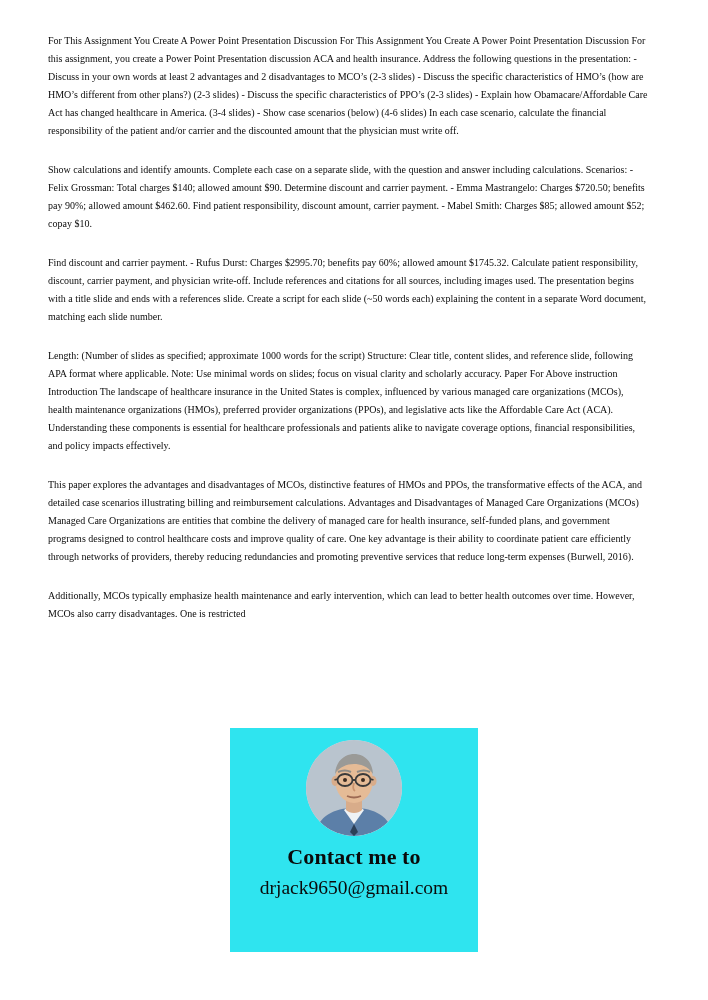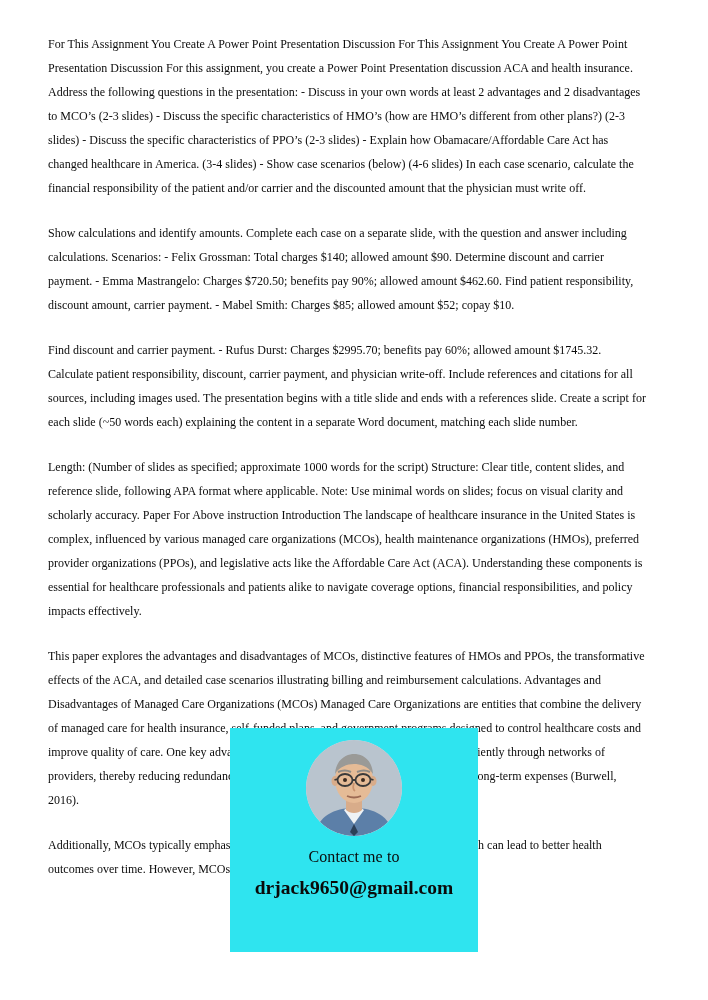--- a/index.html
+++ b/index.html
@@ -23,22 +23,22 @@
     height: 1000px;
     background: #ffffff;
   }
   .doc-body {
     position: absolute;
     left: 48px;
     top: 32px;
     width: 612px;
   }
   .para {
-    font-size: 12px;
-    line-height: 24px;
+    font-size: 10px;
+    line-height: 18px;
     text-align: left;
     margin: 0 12px 21px 0;
     color: #0b0b0b;
     font-family: "Liberation Serif", serif;
   }
   .para:last-child {
     margin-bottom: 0;
   }
   
   .contact-card {
@@ -66,30 +66,30 @@
   .avatar svg {
     display: block;
   }
   .contact-lines {
     margin-top: 8px;
     text-align: center;
     width: 100%;
     font-family: "Liberation Serif", serif;
   }
   .contact-line {
-    font-size: 16px;
-    font-weight: normal;
+    font-size: 22px;
+    font-weight: bold;
     line-height: 25px;
     color: #0a0a0a;
     letter-spacing: 0.1px;
   }
   .contact-email {
     margin-top: 7px;
     font-size: 19.5px;
-    font-weight: bold;
+    font-weight: normal;
     line-height: 24px;
     color: #0a0a0a;
   }
 </style>
 </head>
 <body>
 
 <div class="page">
 
   <div class="doc-body">

